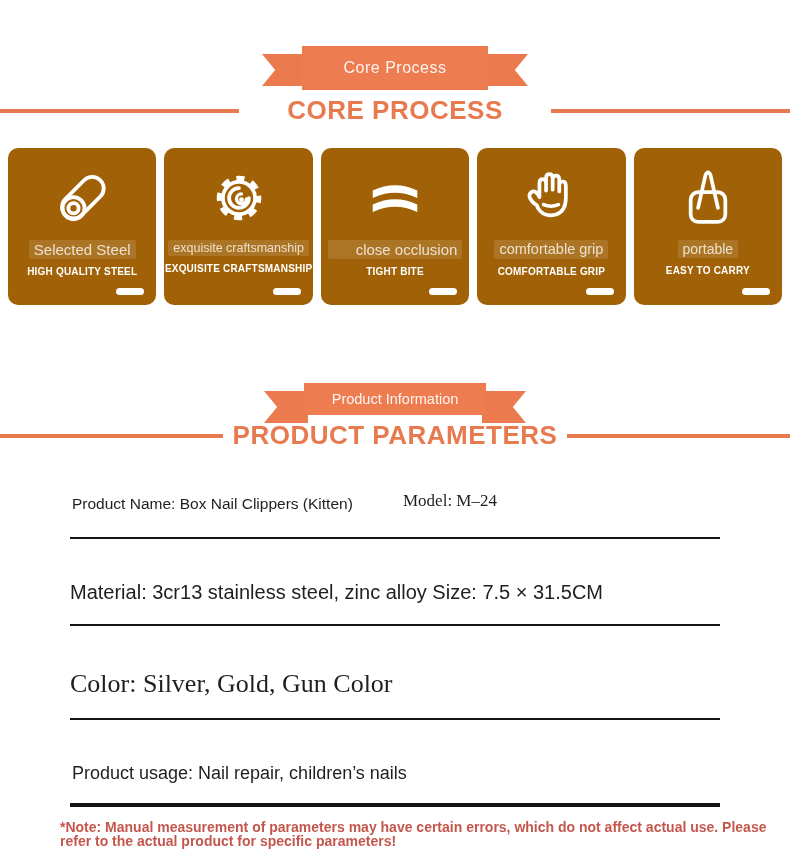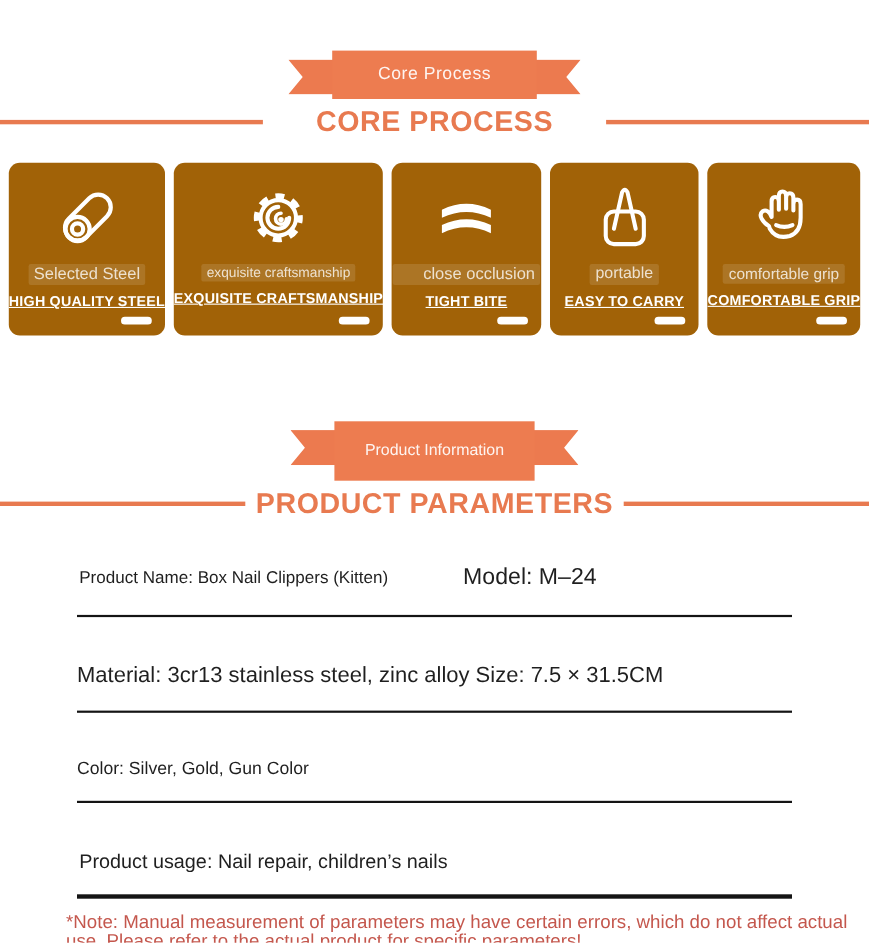--- a/index.html
+++ b/index.html
@@ -20,21 +20,21 @@
   .ribbon .wing.left  { left: -40px;  clip-path: polygon(0 0, 100% 0, 100% 100%, 0 100%, 30% 50%); }
   .ribbon .wing.right { right: -40px; clip-path: polygon(0 0, 100% 0, 70% 50%, 100% 100%, 0 100%); }
   .ribbon .plate {
     position: relative; z-index: 2; background: #ed7c50;
     display: flex; align-items: center; justify-content: center;
     color: rgba(255,255,255,0.92);
   }
   .ribbon1 { margin-top: 46px; }
   .ribbon1 .plate { width: 186px; height: 44px; font-size: 16px; letter-spacing: .5px; }
   .ribbon2 { margin-top: 78px; }
-  .ribbon2 .plate { width: 182px; height: 54px; font-size: 14.5px; }
+  .ribbon2 .plate { width: 182px; height: 32px; font-size: 14.5px; }
 
   
   .heading { display: flex; align-items: center; margin-top: 5px; }
   .heading .rule { flex: 1; height: 4px; background: #e87a50; }
   .heading .txt {
     color: #e87a50; font-weight: bold; font-size: 26px; letter-spacing: .5px;
     white-space: nowrap;
   }
   .heading1 .txt { margin: 0 48px; }
   .heading2 .txt { margin: 0 10px; }
@@ -49,47 +49,47 @@
     display: flex; flex-direction: column; align-items: center;
   }
   .card .icon-wrap { height: 84px; margin-top: 8px; display: flex; align-items: center; justify-content: center; }
   .card .icon-wrap svg { display: block; }
   .card .label {
     color: rgba(255,255,255,0.78); white-space: nowrap; text-align: center;
     background: rgba(255,255,255,0.12); padding: 1px 5px; border-radius: 2px;
     position: relative; z-index: 3; line-height: 1.15;
   }
   .card .sublabel {
-    color: #ffffff; font-weight: bold; font-size: 13px; letter-spacing: .2px;
-    white-space: nowrap; margin-top: 7px; position: relative; z-index: 2; text-decoration: underline;
+    color: #ffffff; font-weight: bold; font-size: 10px; letter-spacing: .2px;
+    white-space: nowrap; margin-top: 7px; position: relative; z-index: 2;
   }
   .card .dash {
     position: absolute; right: 12px; bottom: 10px;
     width: 28px; height: 7px; border-radius: 4px; background: #ffffff;
   }
   .card:nth-child(1) .label { font-size: 15px; }
   .card:nth-child(2) .label { font-size: 12.5px; }
   .card:nth-child(3) .label { font-size: 15px; padding-left: 28px; }
   .card:nth-child(4) .label { font-size: 14.5px; }
   .card:nth-child(5) .label { font-size: 14px; }
   .card:nth-child(6) .label { font-size: 14.5px; }
 
   
   .params { margin: 40px 70px 18px 70px; color: #1f1f1f; }
   .p-row1 { position: relative; height: 24px; margin-bottom: 22px; }
   .p-row1 .left { font-size: 15.5px; position: absolute; left: 2px; top: 4px; }
-  .p-row1 .right { font-size: 21px; position: absolute; left: 351px; top: 0; }
+  .p-row1 .right { font-size: 17px; position: absolute; left: 333px; top: 0; font-family: Liberation Serif, serif; }
   .p-rule { height: 2px; background: #141414; }
   .p-rule.thick { height: 4px; }
   .p-row2 { font-size: 20px; margin: 42px 0 20px 0; }
-  .p-row3 { font-size: 16px; margin: 43px 0 19px 0; }
+  .p-row3 { font-size: 26px; margin: 43px 0 19px 0; font-family: Liberation Serif, serif; }
   .p-row4 { font-size: 18px; margin: 43px 0 19px 2px; }
   .note {
     margin: 13px 0 0 -10px; width: 716px;
-    color: #c4574d; font-size: 17px; line-height: 1.02;
+    color: #c4574d; font-size: 14px; line-height: 1.02; font-weight: bold;
   }
 </style>
 </head>
 <body>
 
 <div class="ribbon ribbon1">
   <div class="wing left"></div>
   <div class="wing right"></div>
   <div class="plate">Core Process</div>
 </div>
@@ -134,32 +134,20 @@
 
   <div class="card">
     <div class="icon-wrap">
       <svg width="66" height="66" viewBox="0 0 80 80" fill="#fff" stroke="none">
         <path d="M13 31 Q40 18 67 31 L67 40 Q40 27 13 40 Z"></path>
         <path d="M13 48 Q40 35 67 48 L67 57 Q40 44 13 57 Z"></path>
       </svg>
     </div>
     <div class="label">close occlusion</div>
     <div class="sublabel">TIGHT BITE</div>
-    <div class="dash"></div>
-  </div>
-
-  <div class="card">
-    <div class="icon-wrap">
-      <svg width="66" height="66" viewBox="0 0 80 80" fill="none" stroke="#fff" stroke-width="4.5" stroke-linecap="round" stroke-linejoin="round">
-        <rect x="19" y="33" width="42" height="36" rx="9"></rect>
-        <path d="M28 52 L37 12 Q40 6 43 12 L52 52"></path>
-      </svg>
-    </div>
-    <div class="label">portable</div>
-    <div class="sublabel">EASY TO CARRY</div>
     <div class="dash"></div>
   </div>
 
   <div class="card">
     <div class="icon-wrap">
       <svg width="66" height="66" viewBox="0 0 80 80" fill="none" stroke="#fff" stroke-width="4.5" stroke-linecap="round" stroke-linejoin="round">
         <path d="M23 49
                  C16 45 11 37 16 33 C20 30 24 34 26 39
                  L26 22 Q26 17 30 17 Q34 17 34 22 L34 31
                  L34 16 Q34 11 38 11 Q42 11 42 16 L42 30
@@ -167,20 +155,32 @@
                  L50 25 Q50 20 54 20 Q58 20 58 25 L58 40
                  Q58 56 46 60 Q31 64 24 52 Z"></path>
         <path d="M31 48 Q40 52 49 48"></path>
       </svg>
     </div>
     <div class="label">comfortable grip</div>
     <div class="sublabel">COMFORTABLE GRIP</div>
     <div class="dash"></div>
   </div>
 
+  <div class="card">
+    <div class="icon-wrap">
+      <svg width="66" height="66" viewBox="0 0 80 80" fill="none" stroke="#fff" stroke-width="4.5" stroke-linecap="round" stroke-linejoin="round">
+        <rect x="19" y="33" width="42" height="36" rx="9"></rect>
+        <path d="M28 52 L37 12 Q40 6 43 12 L52 52"></path>
+      </svg>
+    </div>
+    <div class="label">portable</div>
+    <div class="sublabel">EASY TO CARRY</div>
+    <div class="dash"></div>
+  </div>
+
 </div>
 
 <div class="ribbon ribbon2">
   <div class="wing left"></div>
   <div class="wing right"></div>
   <div class="plate">Product Information</div>
 </div>
 
 <div class="heading heading2">
   <div class="rule"></div>

